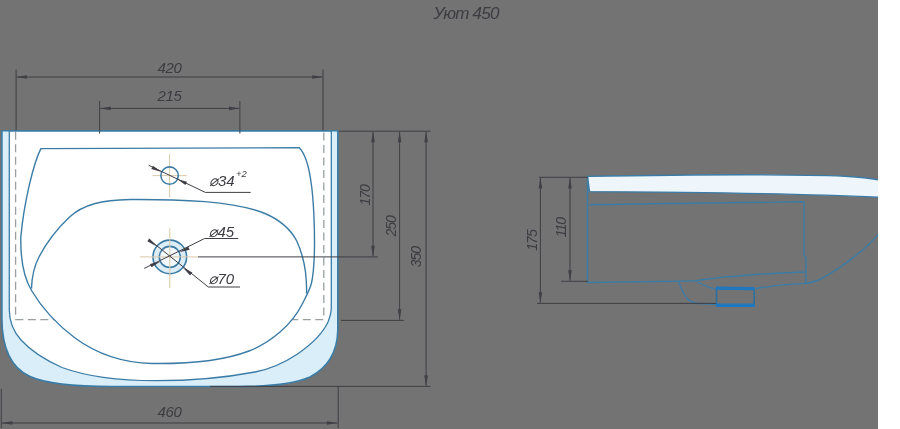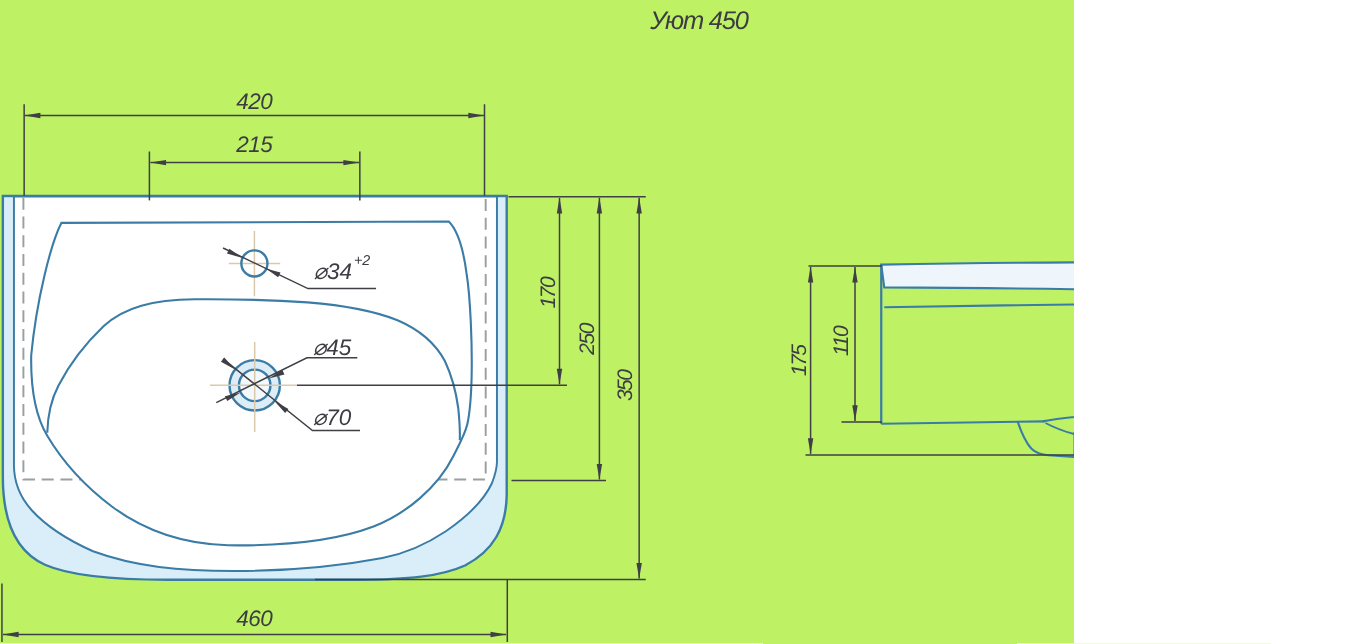--- a/index.html
+++ b/index.html
@@ -1,16 +1,16 @@
 <!DOCTYPE html>
 <html><head>
 <meta charset="utf-8">
 <style>
   html,body{margin:0;padding:0;background:#ffffff;}
-  .wrap{width:716px;height:429px;position:relative;background:#bef264;overflow:hidden;}
+  .wrap{width:878px;height:429px;position:relative;background:#737373;overflow:hidden;}
   text{font-family:"Liberation Sans",sans-serif;font-style:italic;fill:#3c3c42;}
 </style>
 </head>
 <body>
 <div class="wrap">
 <svg width="900" height="429" viewBox="0 0 900 429">
 <defs>
 <marker id="arr" markerWidth="12" markerHeight="5" refX="10.8" refY="2.5" orient="auto-start-reverse" markerUnits="userSpaceOnUse">
   <path d="M11,2.5 L0.4,0.7 L0.4,4.3 Z" fill="#3f3f45"></path>
 </marker>

